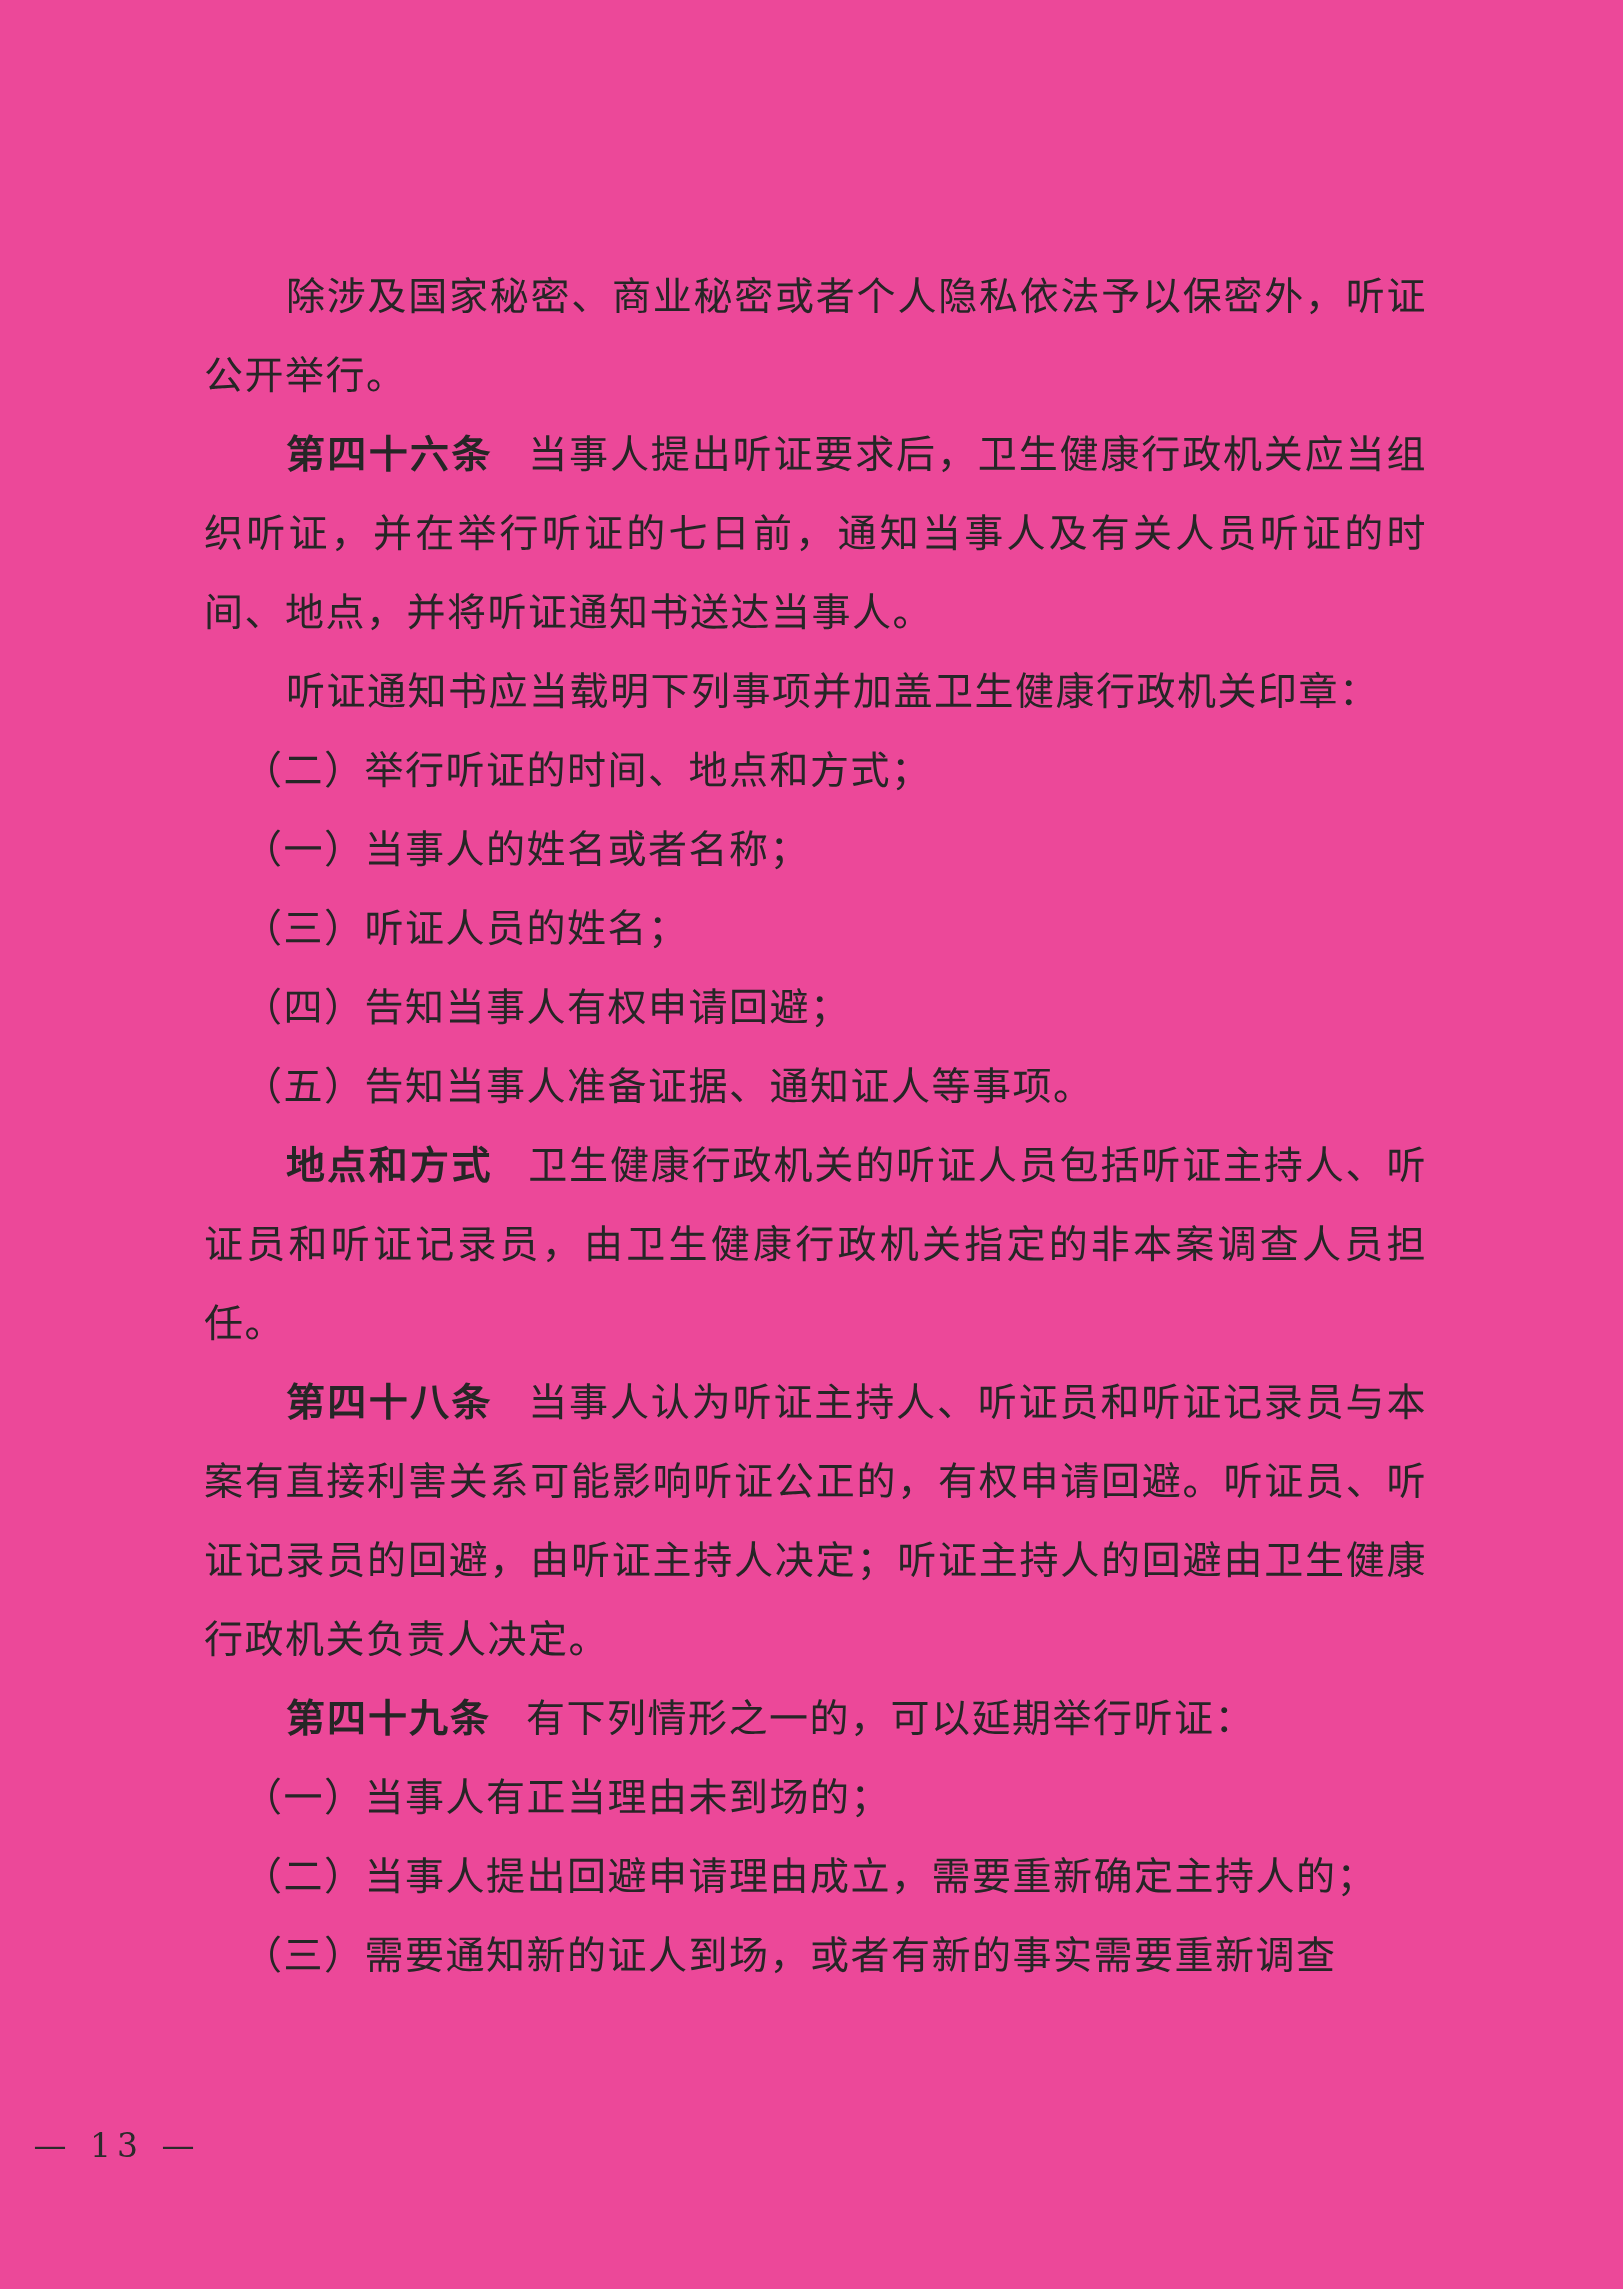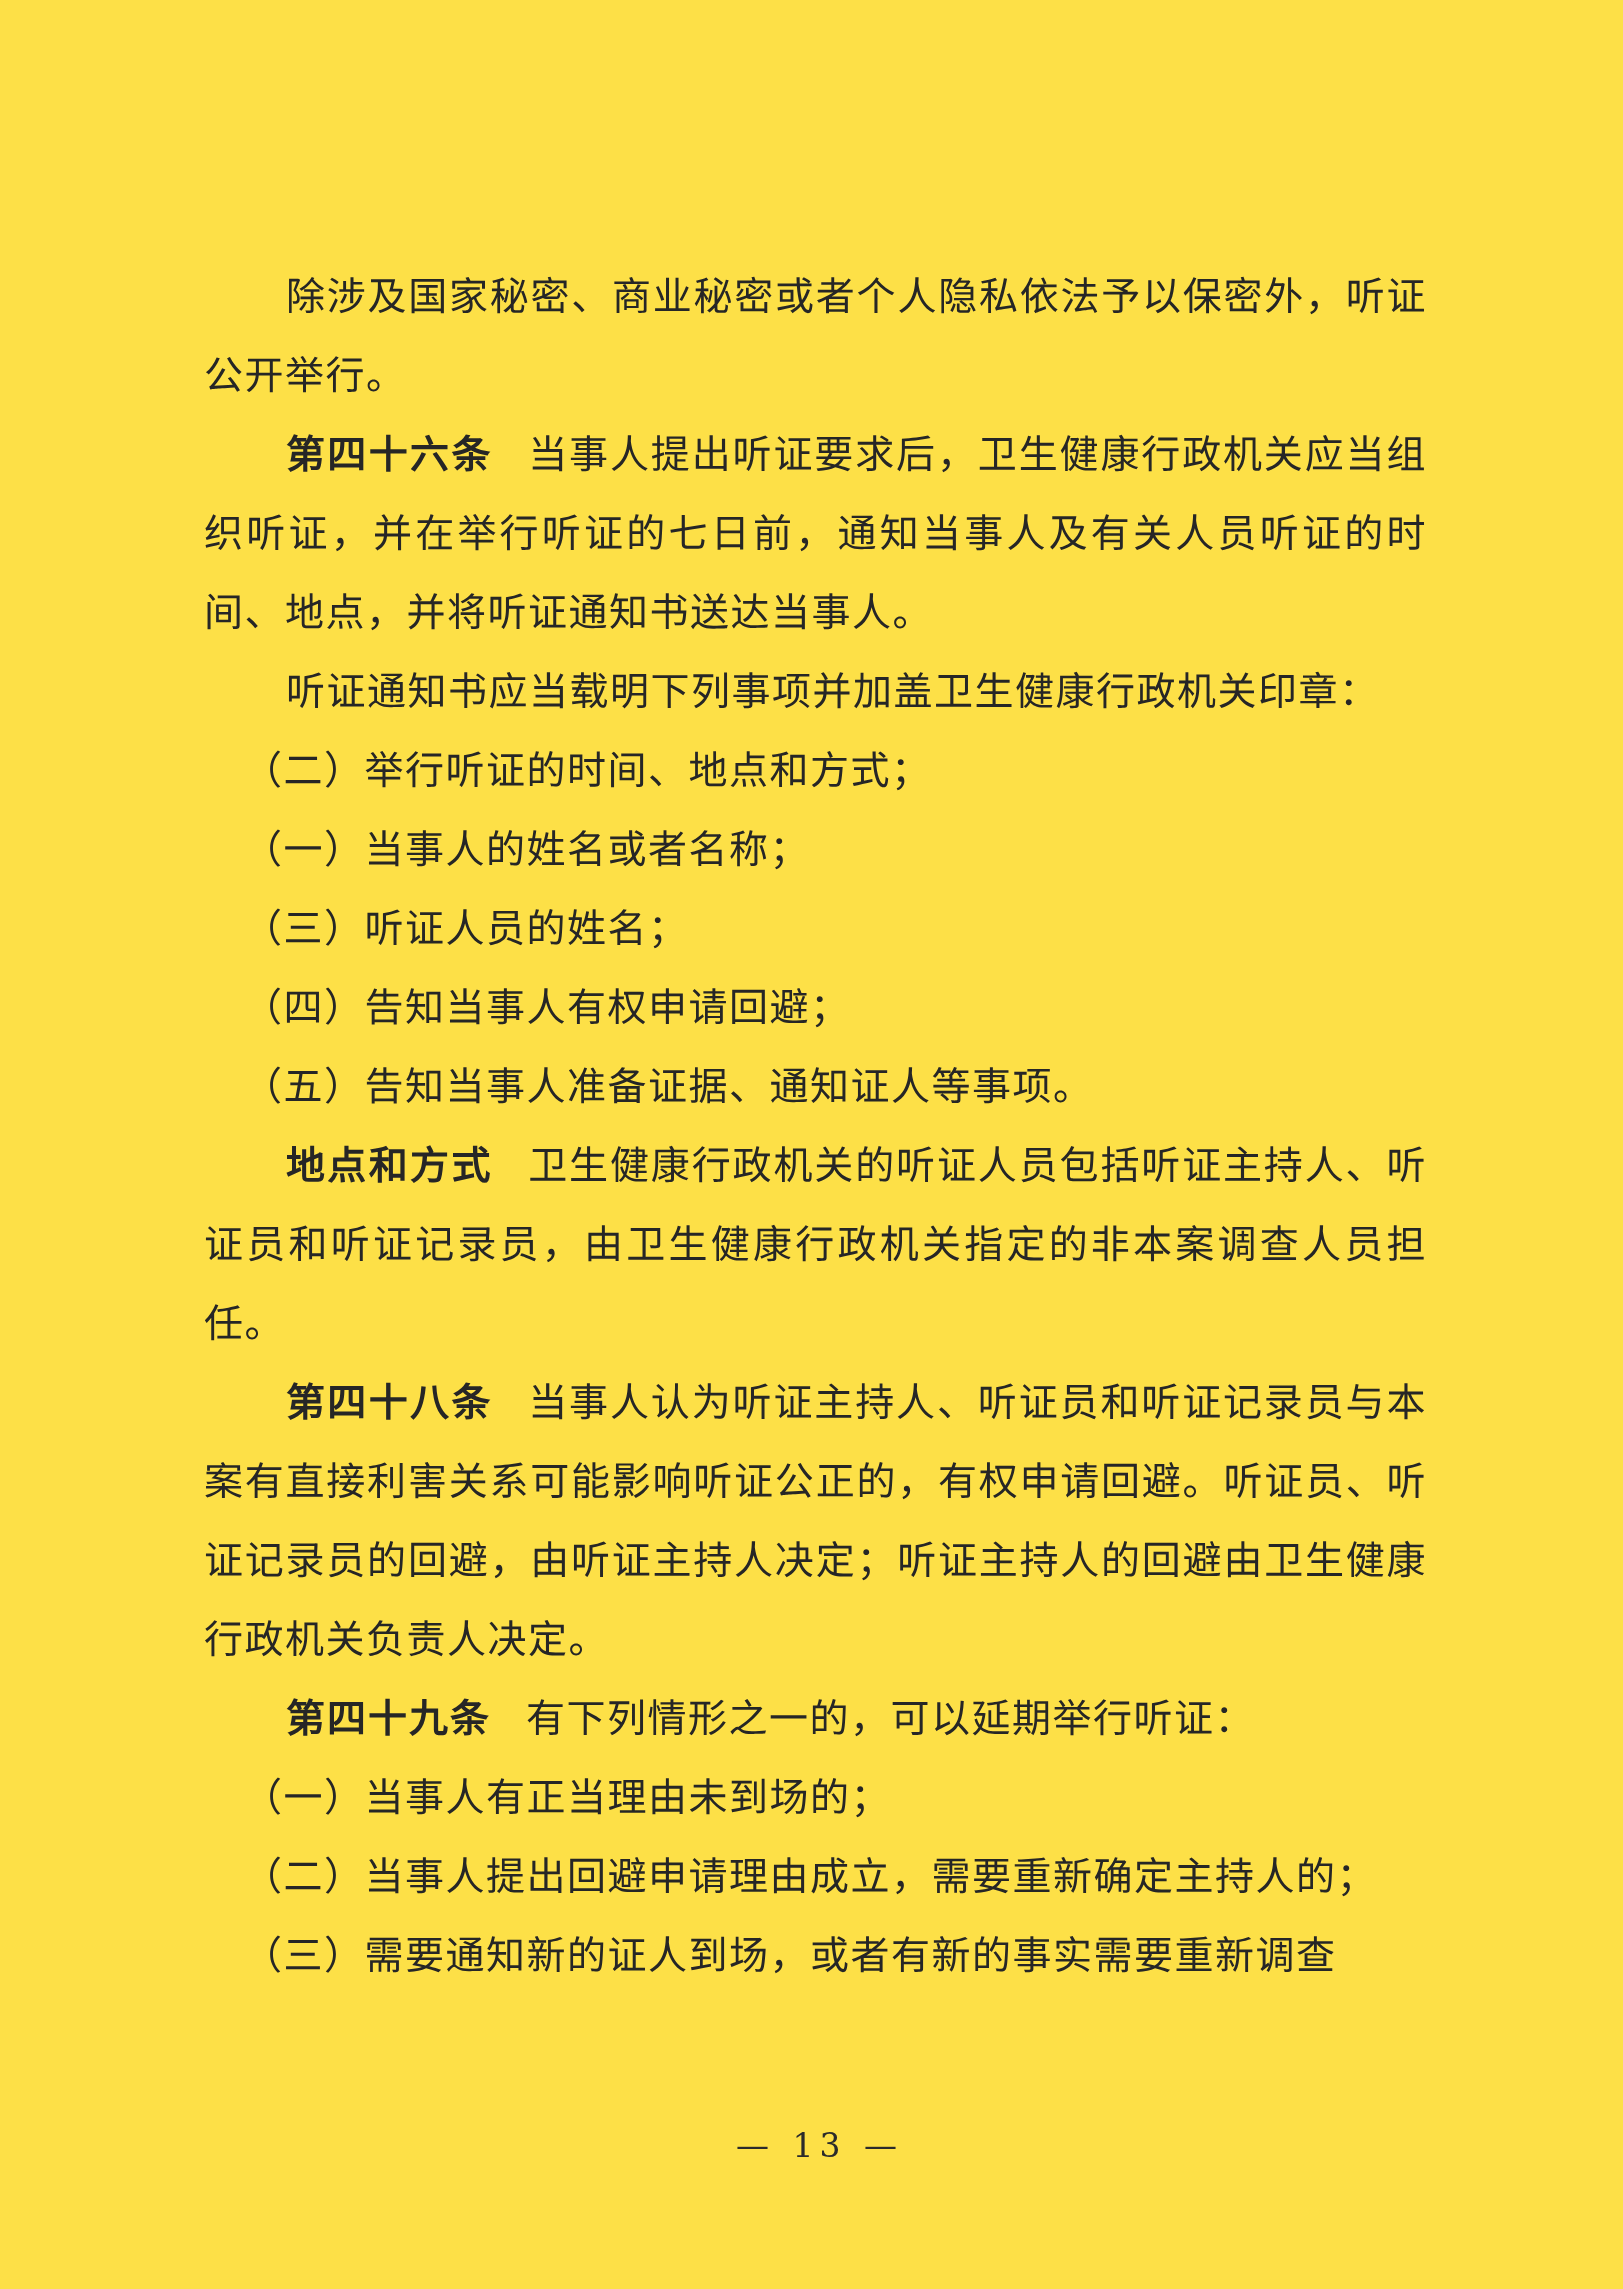--- a/index.html
+++ b/index.html
@@ -12,21 +12,21 @@
     width: 1623px;
     height: 2290px;
     position: relative;
     font-family: "DejaVu Serif", "Liberation Serif", serif;
     color: #1b1b1b;
     overflow: hidden;
   }
   .page {
     position: absolute;
     inset: 0;
-    background: #fde047;
+    background: #ec4899;
     padding-left: 16px;
   }
   .content {
     position: absolute;
     left: 204px;
     top: 257px;
     width: 1223px;
   }
   .para {
     font-size: 39px;
@@ -50,21 +50,21 @@
   }
   .art-gap {
     display: inline-block;
     width: 35px;
   }
   .footer {
     position: absolute;
     left: 16px;
     right: 0;
     bottom: 125px;
-    text-align: center;
+    text-align: left;
     font-size: 33px;
     color: #2b2b2b;
     letter-spacing: 5.9px;
   }
   .footer .dash {
     display: inline-block;
     padding: 0 17.6px;
     color: #2b2b2b;
   }
   .footer .num {

